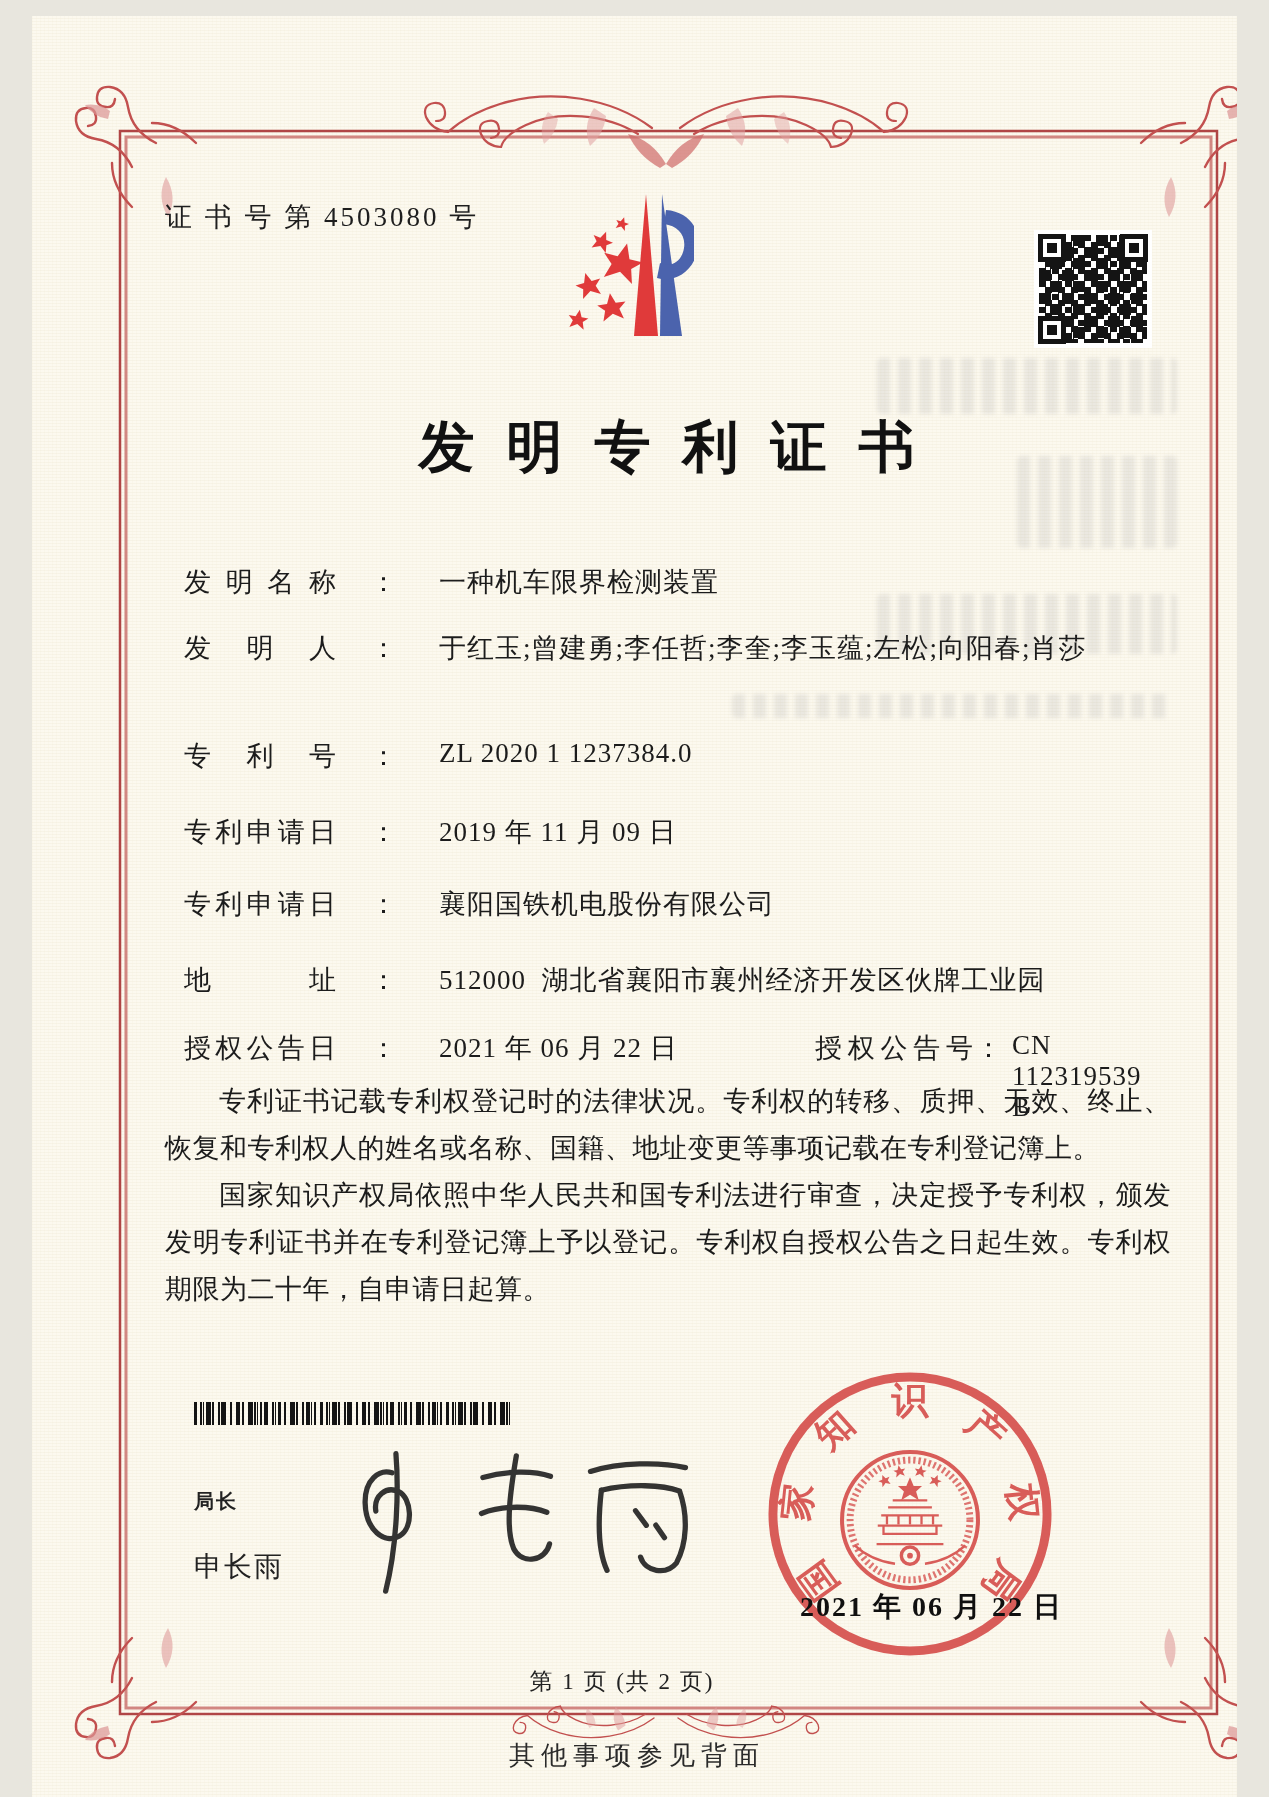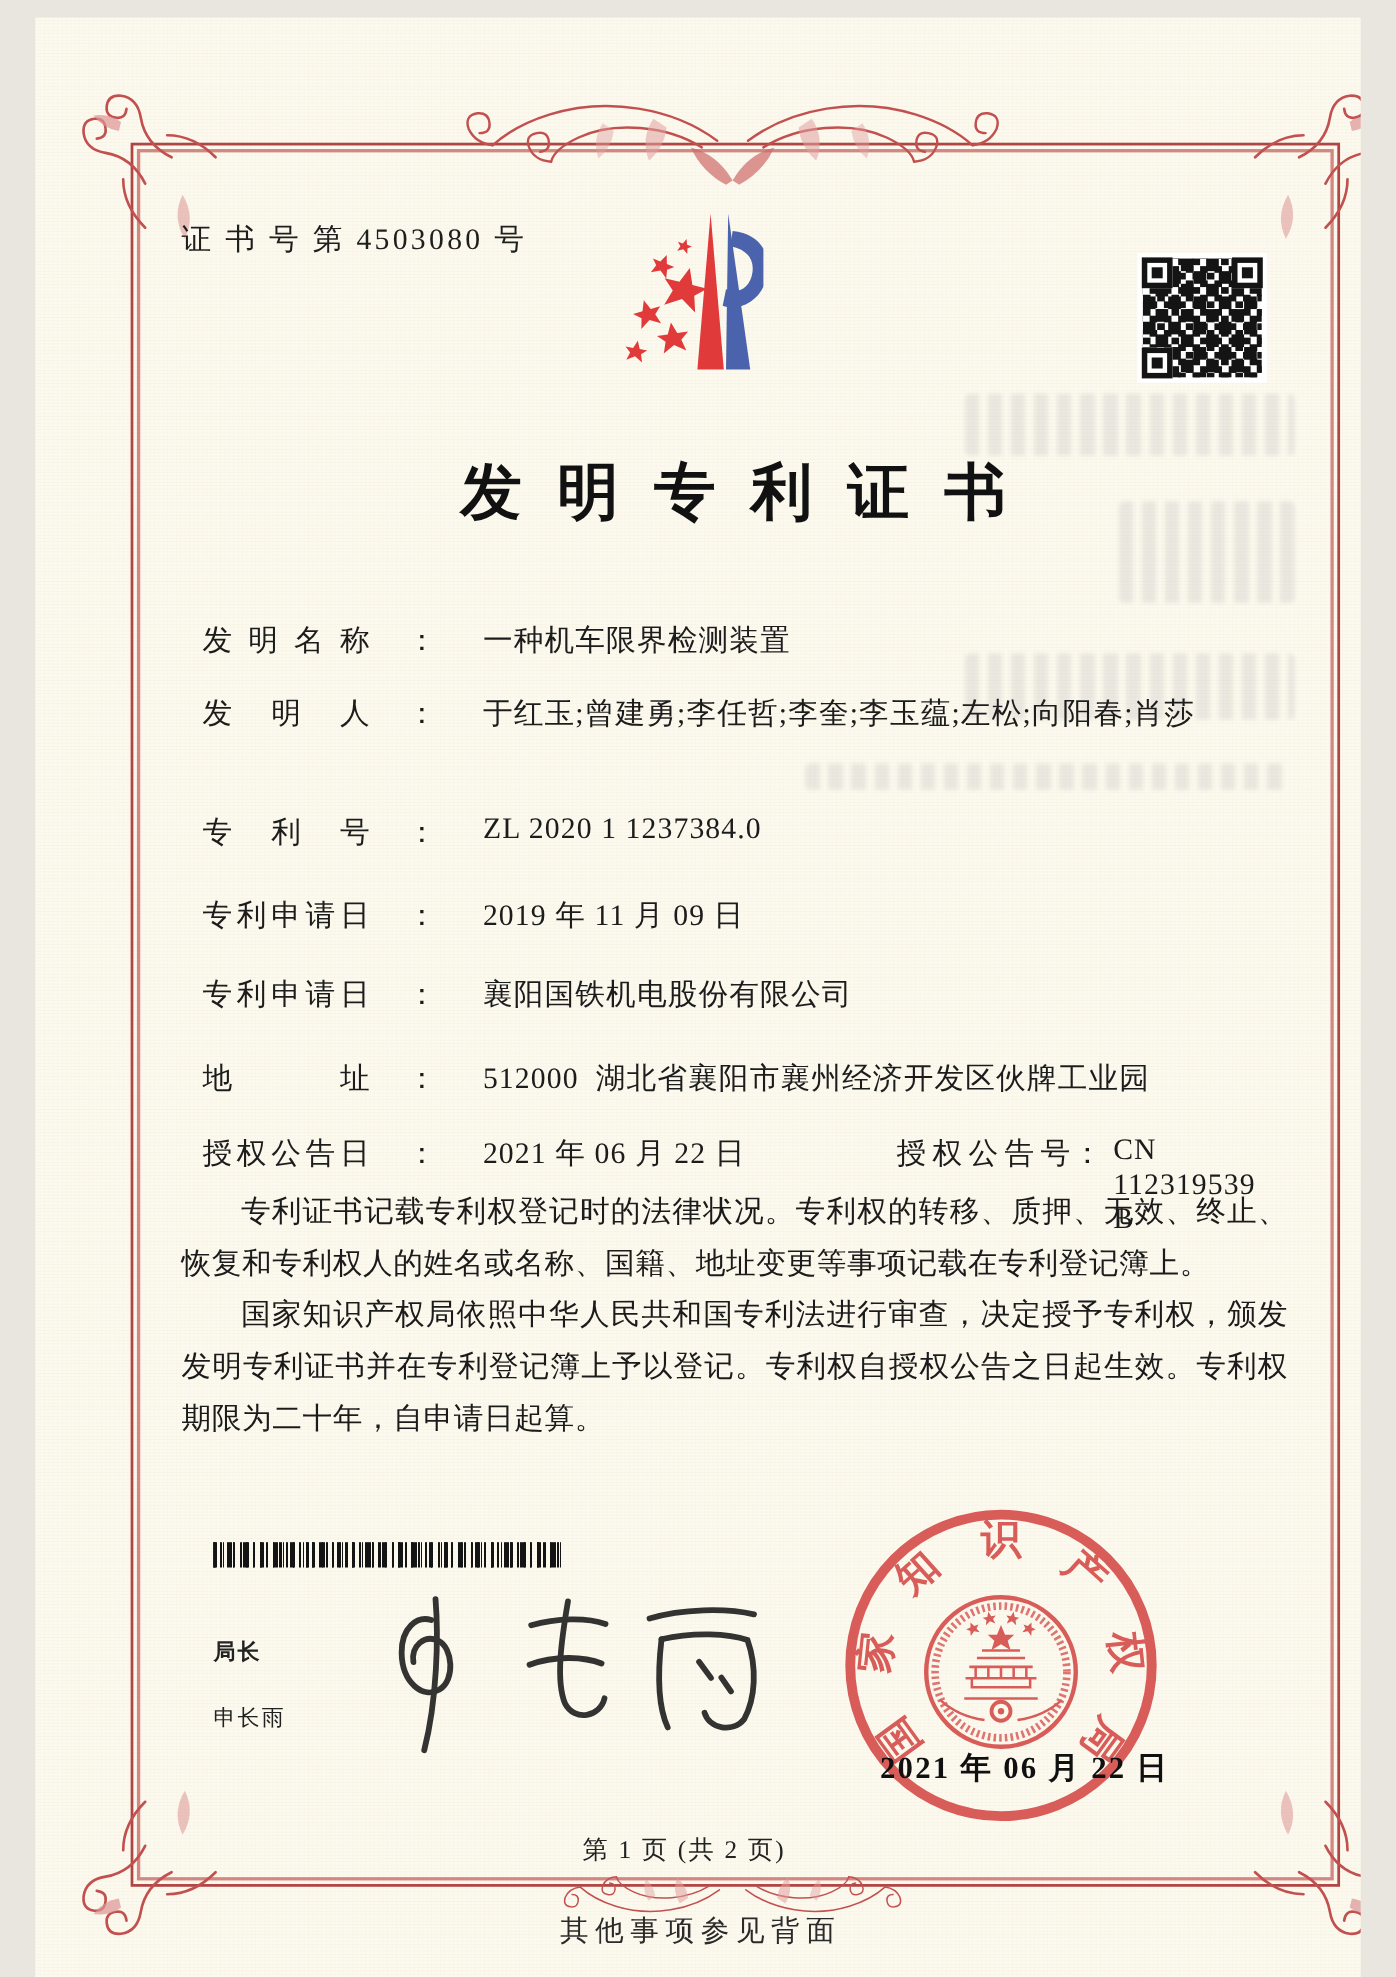--- a/index.html
+++ b/index.html
@@ -45,21 +45,21 @@
   
   .barcode{left:162px;top:1386px;width:316px;height:23px;
     background-color:transparent;
     background-image:
       repeating-linear-gradient(90deg,#141414 0 2px,transparent 2px 6px),
       repeating-linear-gradient(90deg,#141414 0 1px,transparent 1px 9px),
       repeating-linear-gradient(90deg,#141414 0 3px,transparent 3px 14px),
       repeating-linear-gradient(90deg,transparent 0 5px,#fcf9ef 5px 7px,transparent 7px 23px);}
   
   .signer-title{left:162px;top:1472px;font-size:20px;letter-spacing:2px;font-weight:bold;}
-  .signer-name{left:162px;top:1532px;font-size:20px;letter-spacing:2px;}
+  .signer-name{left:162px;top:1532px;font-size:28px;letter-spacing:2px;}
   .signature{left:306px;top:1414px;width:380px;height:180px;transform:rotate(-1deg);}
   
   .seal{left:734px;top:1354px;width:288px;height:288px;opacity:.92;}
   .seal svg{position:absolute;left:0;top:0;width:100%;height:100%;}
   .seal-char{position:absolute;left:50%;top:50%;width:44px;height:44px;margin:-22px 0 0 -22px;
              font-size:37px;font-weight:700;color:#d6504d;text-align:center;line-height:44px;}
   .seal-date{left:768px;top:1572px;font-size:28px;letter-spacing:2px;color:#101010;font-weight:600;z-index:5;}
   
   .page-info{left:0;width:1180px;top:1650px;text-align:center;font-size:23px;letter-spacing:2px;}
   .back-note{left:0;width:1210px;top:1722px;text-align:center;font-size:26px;letter-spacing:6px;color:#2a2a2a;}

